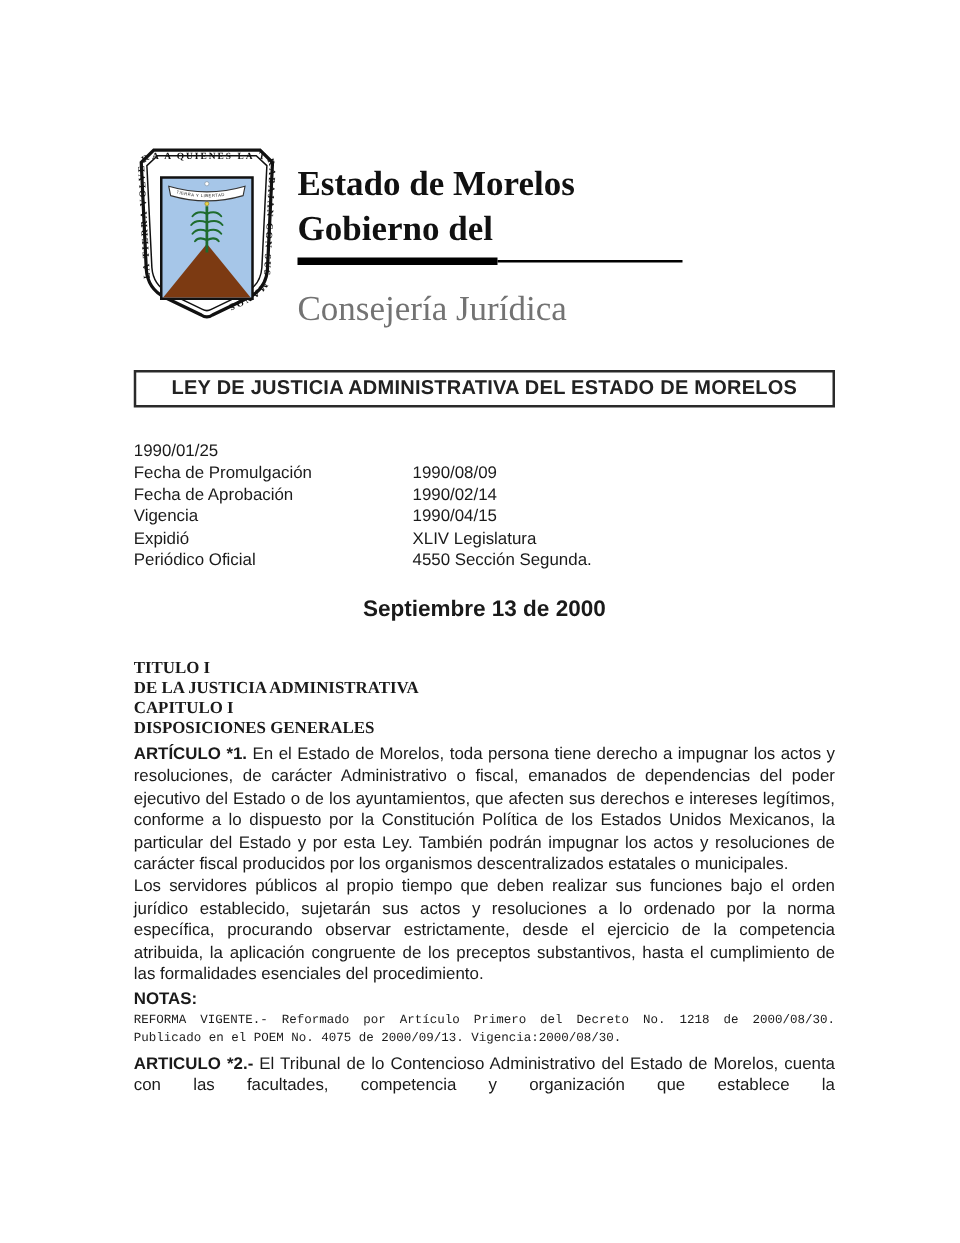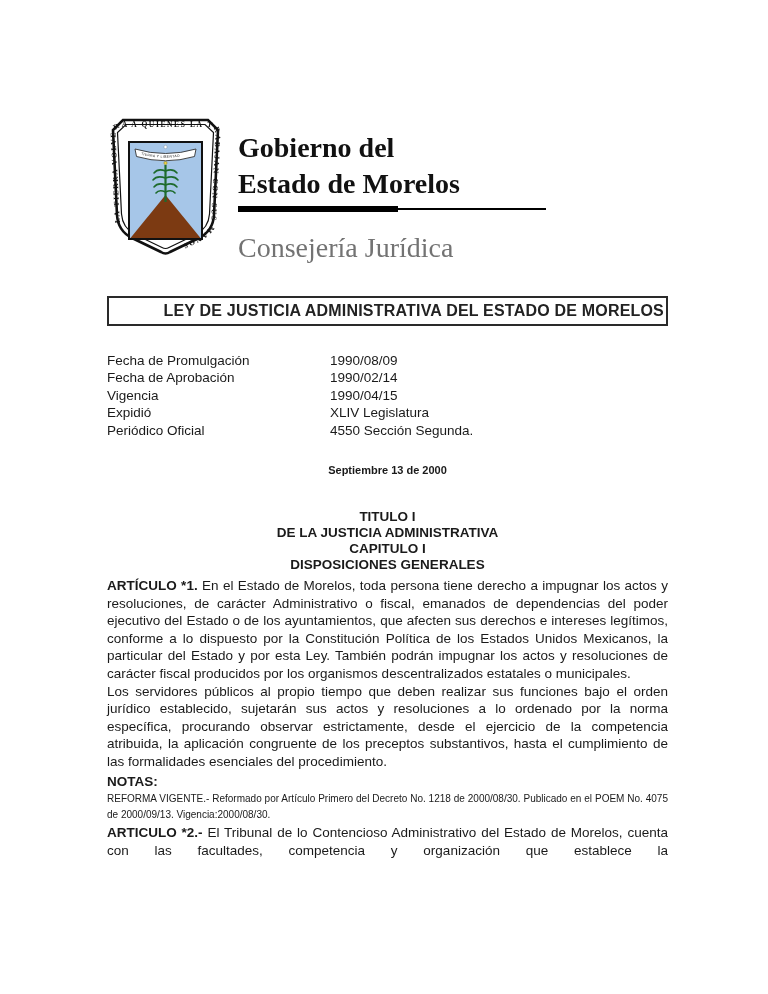--- a/index.html
+++ b/index.html
@@ -11,39 +11,39 @@
   .header{display:flex;align-items:flex-start;}
   .logo{width:117px;height:139px;flex:0 0 auto;}
   .header-text{margin-left:14px;padding-top:12px;}
   .org-name{font-family:"Liberation Serif",serif;font-weight:bold;font-size:28px;line-height:36px;color:#111;}
   .rule{position:relative;width:308px;height:6px;margin-top:4px;}
   .rule-thick{position:absolute;left:0;top:0;width:160px;height:6px;background:#000;}
   .rule-thin{position:absolute;left:160px;top:2px;width:148px;height:2px;background:#000;}
   .department{font-family:"Liberation Serif",serif;font-size:28px;line-height:32px;color:#737373;margin-top:20px;}
 
   
-  .law-title-box{margin-top:32px;border:2px solid #2a2a2a;padding:4px 2px;text-align:right;}
+  .law-title-box{margin-top:32px;border:2px solid #2a2a2a;padding:4px 2px;text-align:center;}
   .law-title-box span{font-size:16px;font-weight:bold;letter-spacing:.2px;color:#222;}
 
   
   .metadata{margin-top:26px;font-size:13.5px;line-height:17.4px;}
   .meta-row{display:flex;}
   .meta-label{width:223px;flex:0 0 auto;}
   .meta-value{flex:1;}
 
   
-  .date-heading{margin-top:23px;text-align:center;font-weight:bold;font-size:11px;line-height:16px;}
-  .section-headings{margin-top:31px;text-align:center;font-weight:bold;font-size:13.5px;line-height:16px;}
+  .date-heading{margin-top:23px;text-align:center;font-weight:bold;font-size:18px;line-height:16px;}
+  .section-headings{margin-top:31px;text-align:left;font-weight:bold;font-size:13.5px;line-height:16px;font-family:Liberation Serif, serif;}
 
   
   .body-text{margin-top:4px;font-size:13.5px;line-height:17.6px;text-align:justify;}
   .body-text p{margin:0;}
   .lead{font-weight:bold;}
   .notas{font-weight:bold;margin-top:2px !important;}
-  .nota-small{font-size:10px;line-height:15.5px;text-align:justify;margin-top:1px !important;}
+  .nota-small{font-size:10px;line-height:15.5px;text-align:justify;margin-top:1px !important;font-family:Liberation Mono, monospace;}
   .justify-last{text-align-last:justify;margin-top:2px !important;}
 </style>
 </head>
 <body>
 
 <div class="page">
   <div class="content">
 
     <div class="header">
       <svg class="logo" viewBox="0 0 117 139" aria-hidden="true">
@@ -74,37 +74,38 @@
         <circle cx="58.5" cy="29" r="1.7" fill="#ffffff" stroke="#8899aa" stroke-width="0.6"></circle>
 
         <path d="M28,31 Q58.5,40 89,31 L87.5,38.5 Q58.5,47 29.5,38.5 Z" fill="#ffffff" stroke="#333333" stroke-width="0.9"></path>
         <text font-size="3.4" letter-spacing="0.4" fill="#222222" font-family="Liberation Sans, sans-serif">
           <textPath href="#bannerPath" startOffset="4">TIERRA Y LIBERTAD</textPath>
         </text>
       </svg>
 
       <div class="header-text">
         <div class="org-name">
+          <div>Estado de Morelos</div>
           <div>Gobierno del</div>
-          <div>Estado de Morelos</div>
         </div>
         <div class="rule">
           <div class="rule-thick"></div>
           <div class="rule-thin"></div>
         </div>
         <div class="department">Consejería Jurídica</div>
       </div>
     </div>
 
     <div class="law-title-box">
       <span>LEY DE JUSTICIA ADMINISTRATIVA DEL ESTADO DE MORELOS</span>
     </div>
 
     <div class="metadata">
       <div class="meta-row">
+        <div class="meta-value">1990/01/25</div>
       </div>
       <div class="meta-row">
         <div class="meta-label">Fecha de Promulgación</div>
         <div class="meta-value">1990/08/09</div>
       </div>
       <div class="meta-row">
         <div class="meta-label">Fecha de Aprobación</div>
         <div class="meta-value">1990/02/14</div>
       </div>
       <div class="meta-row">

